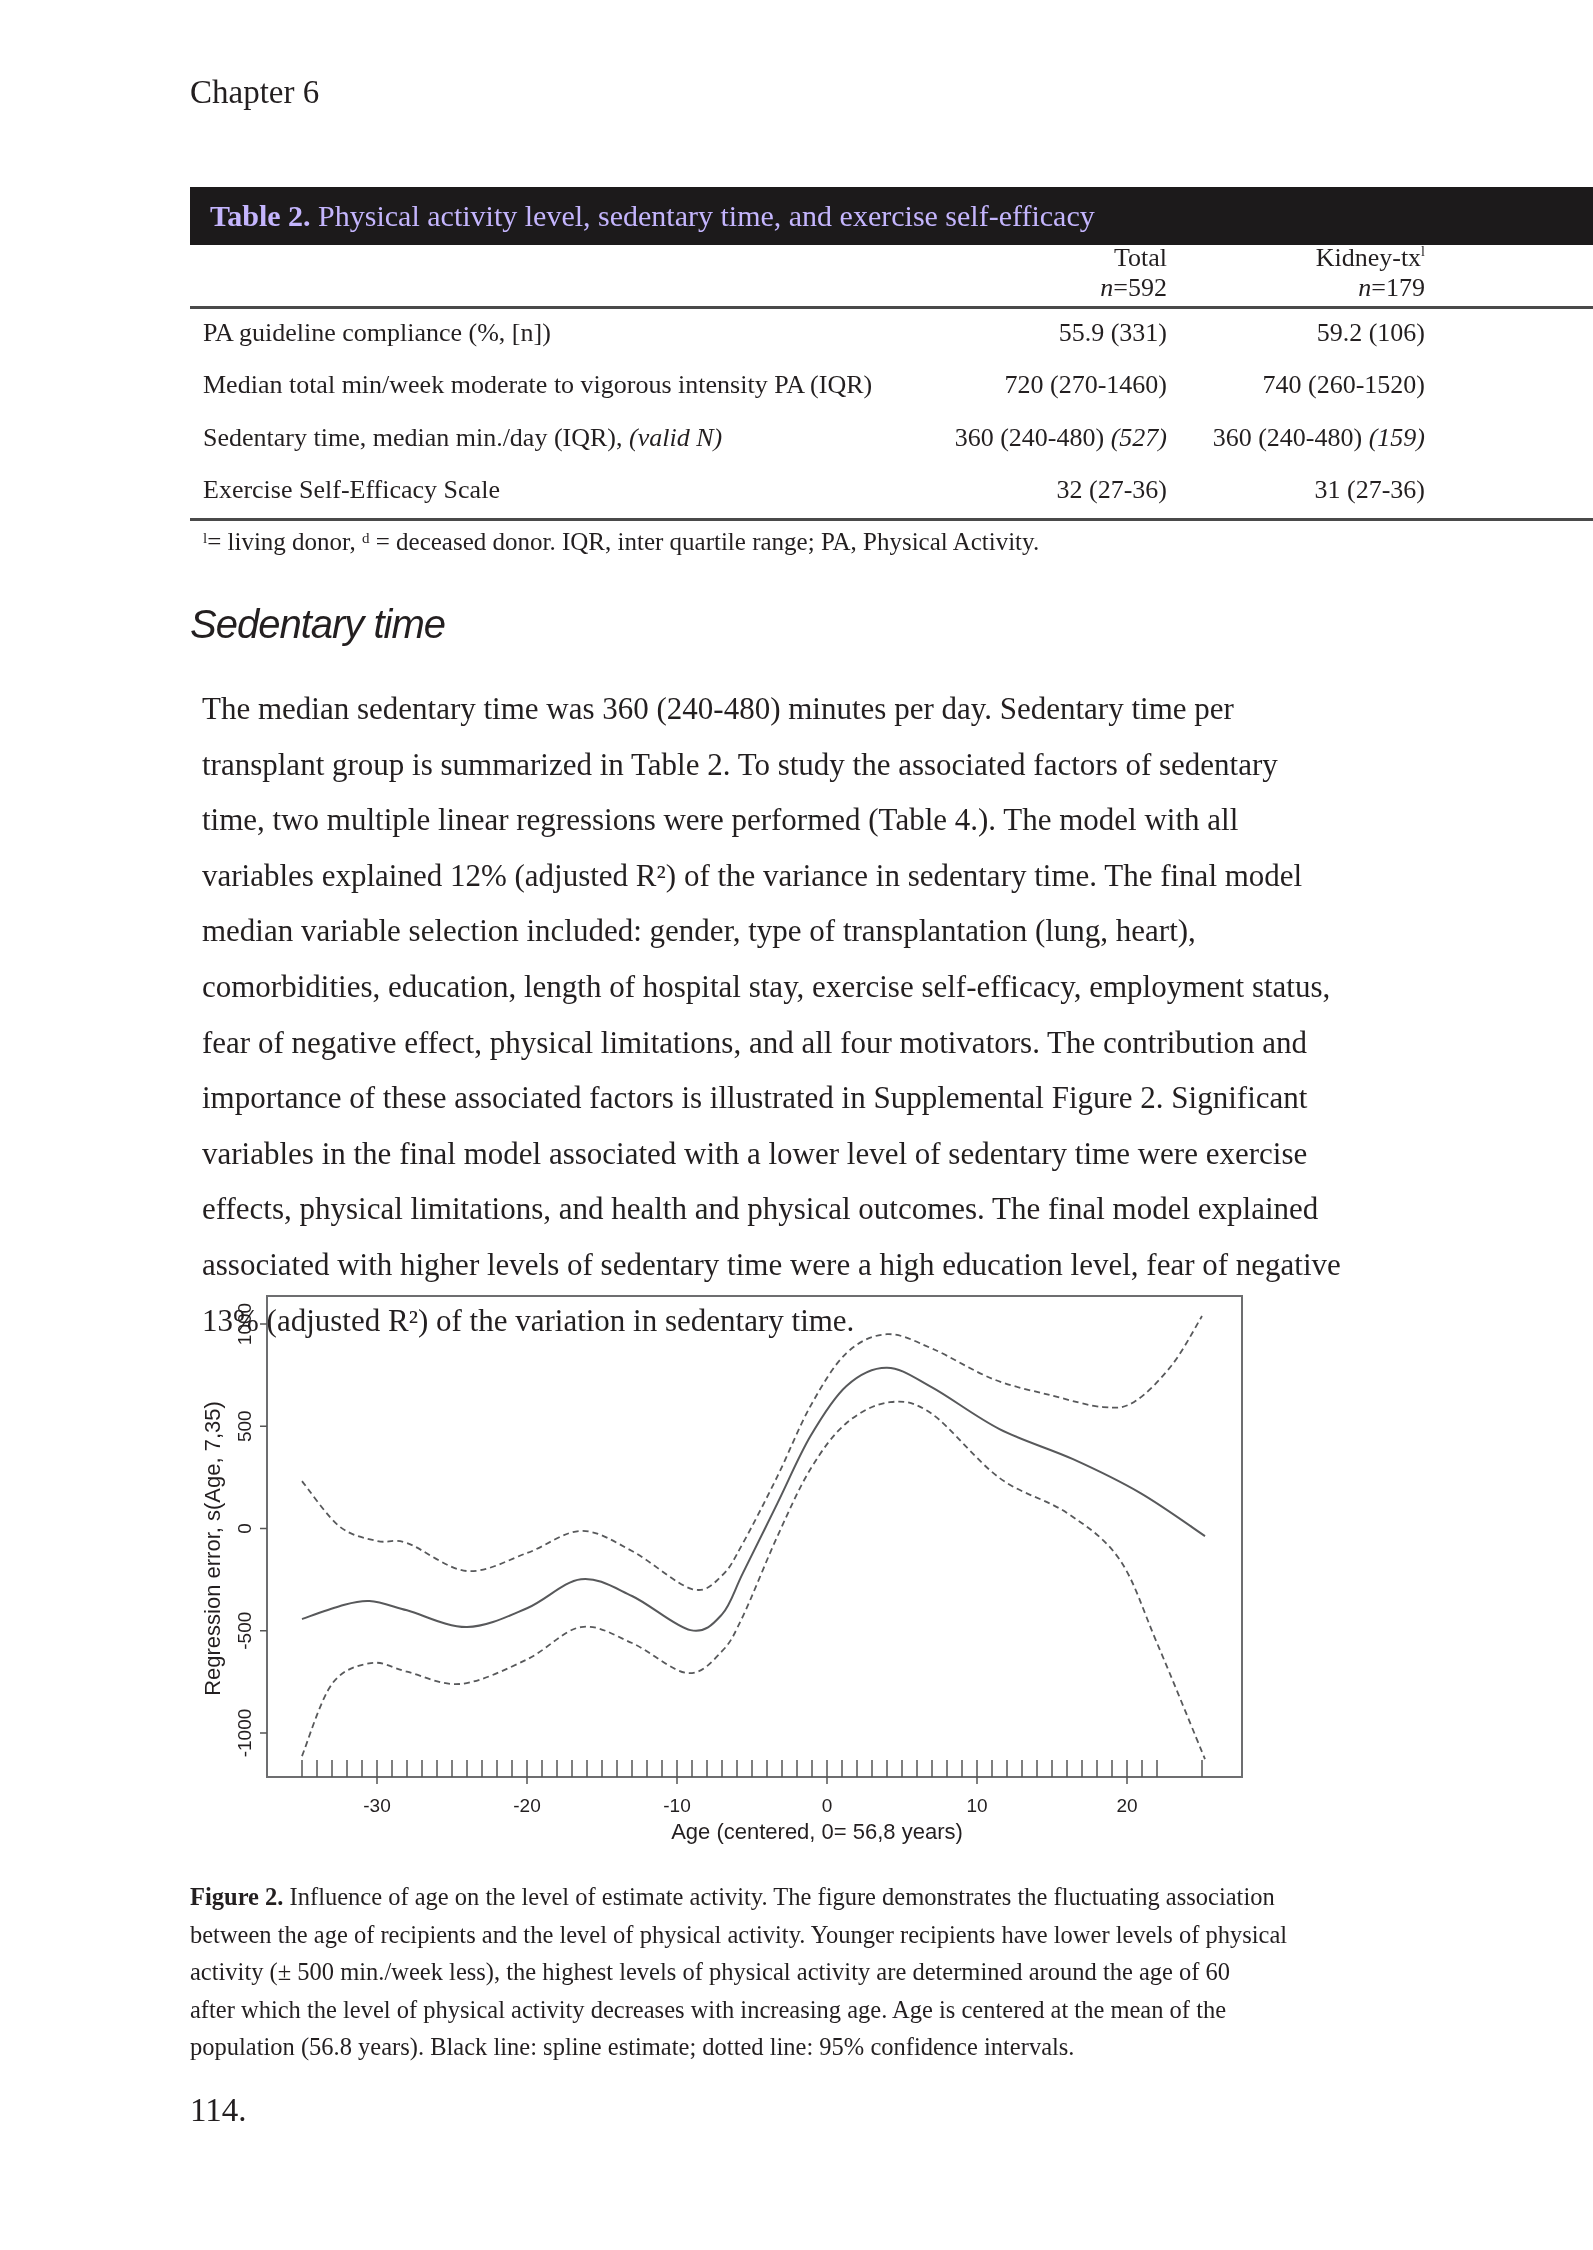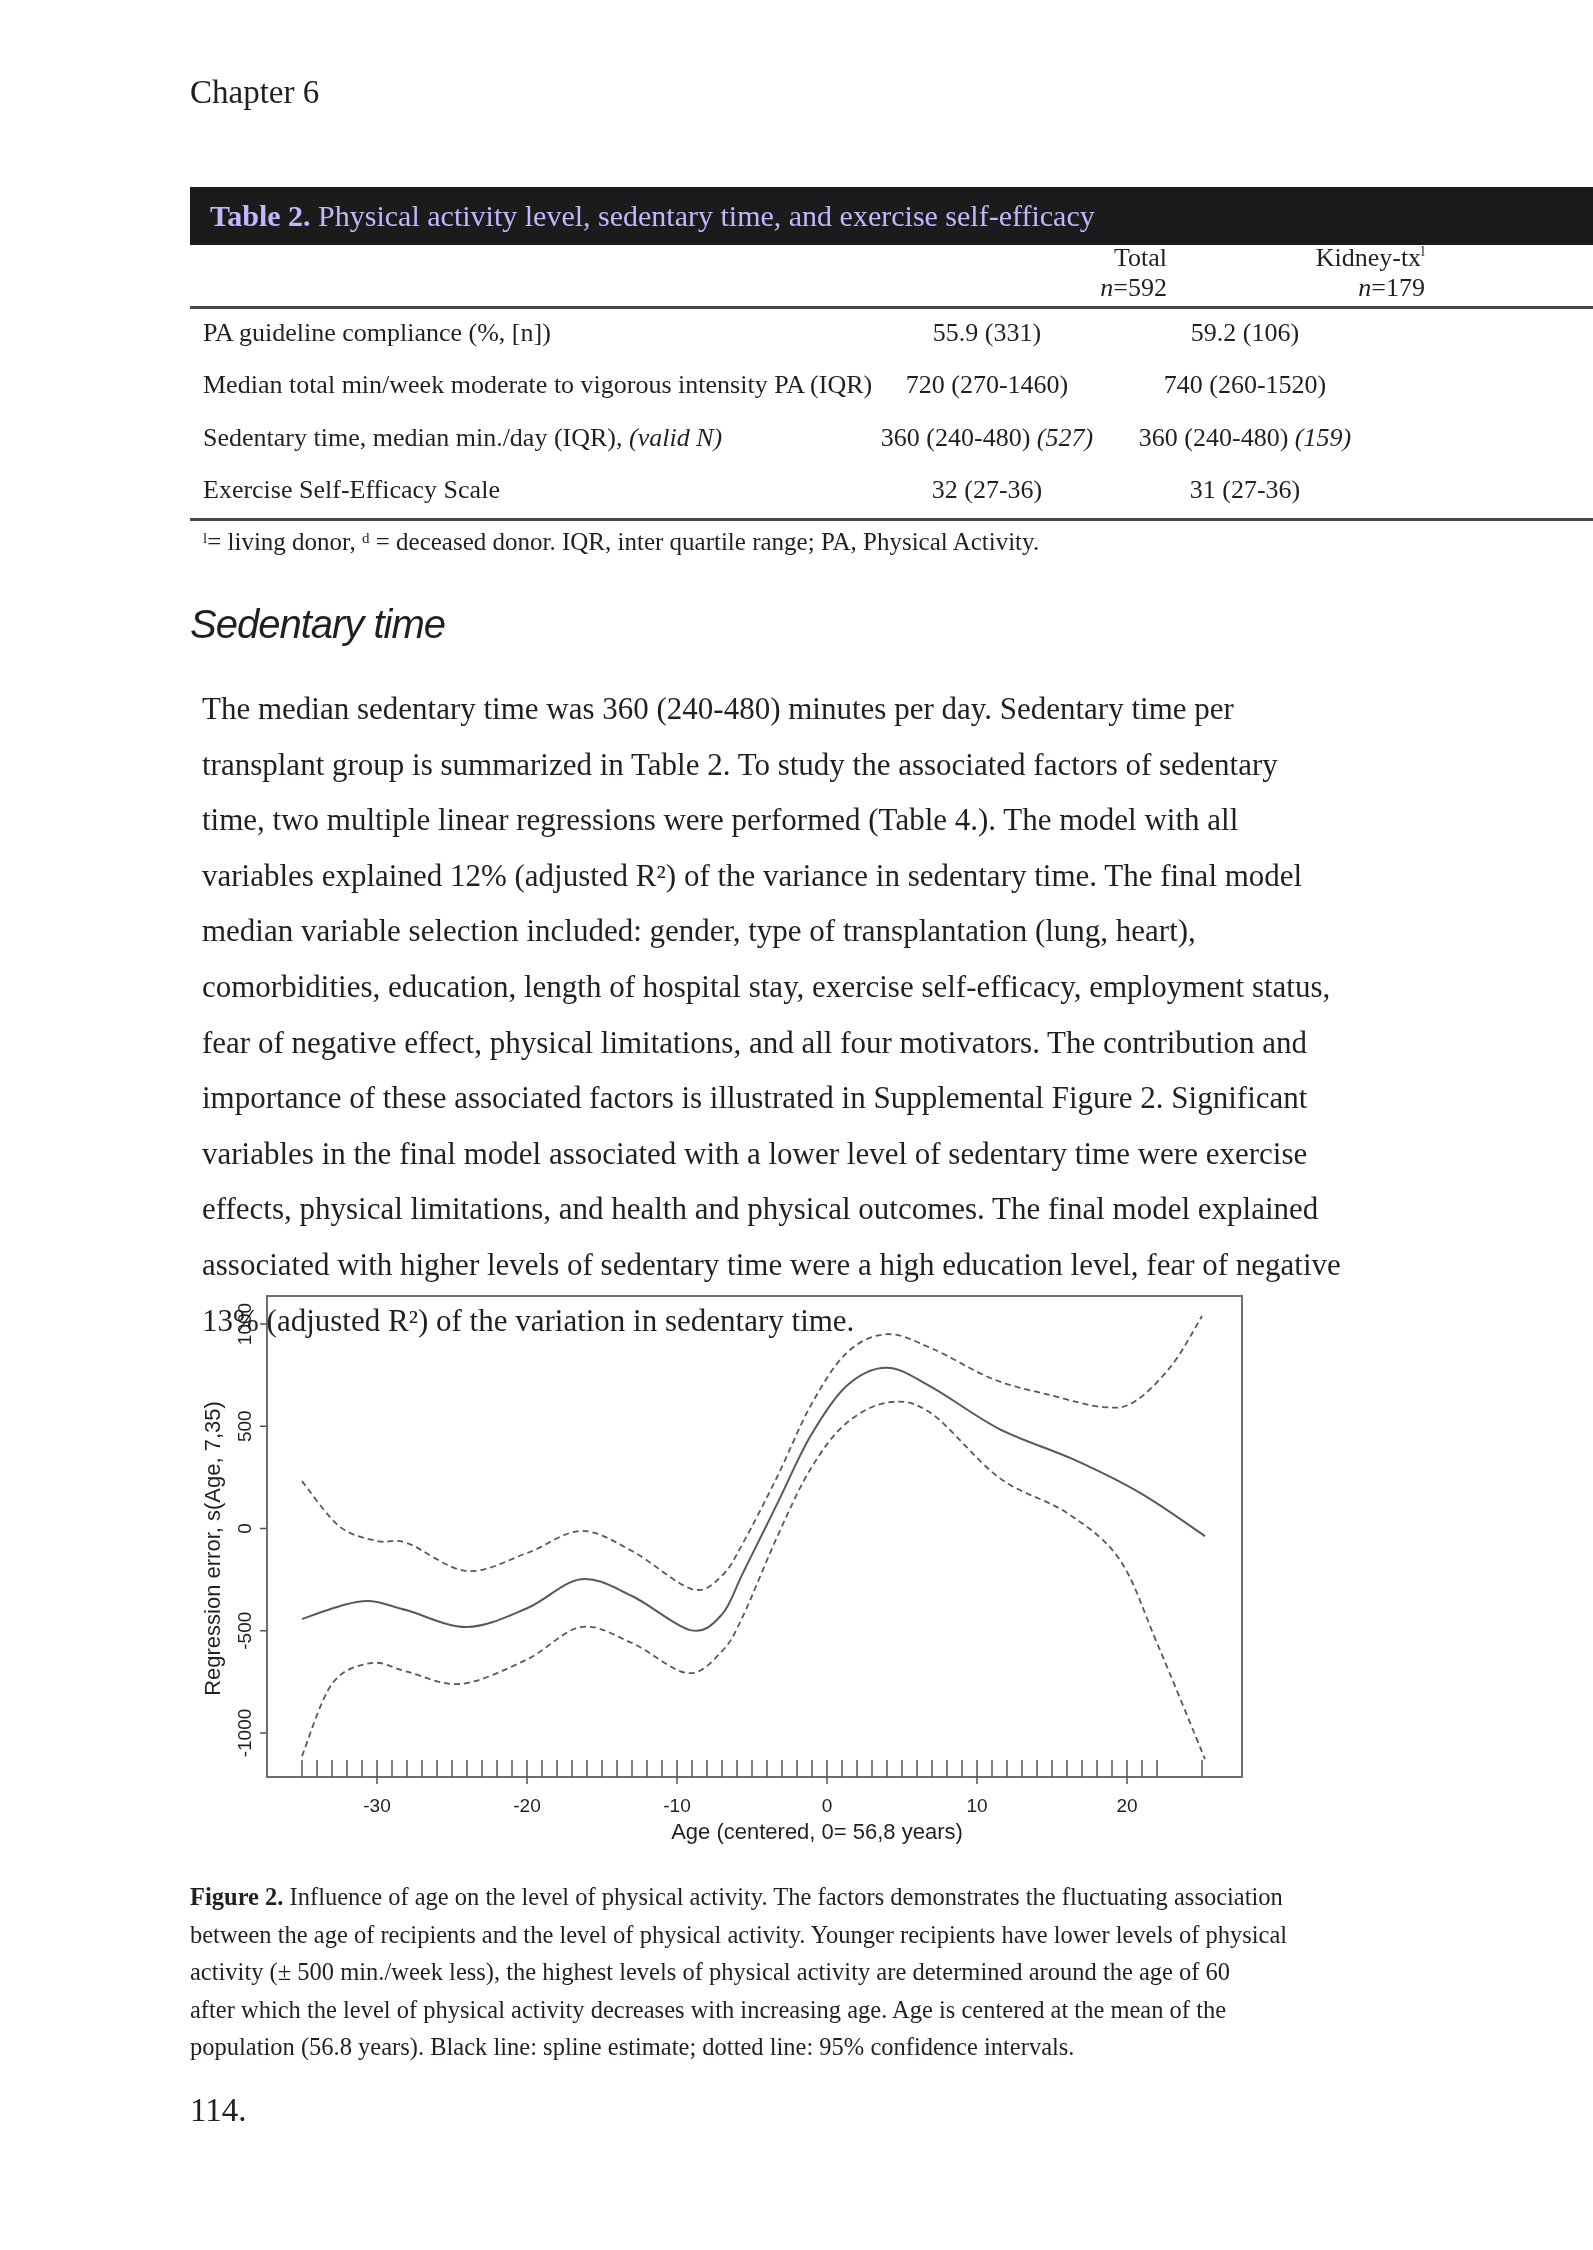--- a/index.html
+++ b/index.html
@@ -7,21 +7,21 @@
          font-family:"Liberation Serif", "DejaVu Serif", serif; color:#231f20; }
   .abs { position:absolute; }
   #chapter { left:190px; top:74px; font-size:33px; }
   #tbl-bar { left:190px; top:187px; width:1432px; height:58px; background:#1c1a1b; color:#c4b5fd;
              font-size:30px; line-height:58px; padding-left:20px; box-sizing:border-box; white-space:nowrap; }
   #tbl-bar b { font-weight:bold; }
   .hdr { font-size:26px; text-align:right; width:300px; }
   .hdr i { font-style:italic; }
   .rule { left:190px; width:1403px; height:3px; background:#4a4a4a; }
   .rlabel { left:203px; font-size:26px; white-space:nowrap; }
-  .rval { font-size:26px; text-align:center; width:360px; white-space:nowrap;font-family:Liberation Serif, serif; }
+  .rval { font-size:26px; text-align:right; width:360px; white-space:nowrap;font-family:Liberation Serif, serif; }
   .rval i, .rlabel i { font-style:italic; }
   #footnote { left:203px; top:528px; font-size:25px; white-space:nowrap; }
   #footnote sup { font-size:15px; vertical-align:top; position:relative; top:2px; }
   #heading { left:190px; top:602px; font-size:40px; font-style:italic;
              font-family:"Liberation Sans", "DejaVu Sans", sans-serif; letter-spacing:-1px; }
   #body-text { left:190px; top:675px; width:1200px; font-size:31px; line-height:43.6px; }
   #body-text p { margin:12px; white-space:nowrap; }
   #chart { left:180px; top:1280px; }
   #caption { left:190px; top:1878px; width:1230px; font-size:24.5px; line-height:37.5px; }
   #caption p { margin:0; white-space:nowrap; }
@@ -172,20 +172,20 @@
       <line x1="1142" y1="1777" x2="1142" y2="1760" stroke="#555" stroke-width="1.5"></line>
       <line x1="1157" y1="1777" x2="1157" y2="1760" stroke="#555" stroke-width="1.5"></line>
       <line x1="1202" y1="1777" x2="1202" y2="1760" stroke="#555" stroke-width="1.5"></line>
       <path d="M302,1619.0935 C308.25,1616.94625 328.25,1609.2093333333332 339.5,1606.21 C350.75,1603.2106666666668 358.25,1600.4158333333335 369.5,1601.0975 C380.75,1601.7791666666667 390.75,1605.9714166666668 407,1610.3 C423.25,1614.6285833333332 447,1627.4098333333332 467,1627.069 C487,1626.7281666666668 508,1616.2305000000001 527,1608.255 C546,1600.2795 563.5,1581.261 581,1579.216 C598.5,1577.1709999999998 613.75,1587.4982499999999 632,1595.985 C650.25,1604.47175 675.5,1627.069 690.5,1630.1365 C705.5,1633.2040000000002 713.25,1623.9333333333334 722,1614.39 C730.75,1604.8466666666668 733.75,1591.4178333333334 743,1572.8765 C752.25,1554.3351666666667 766.25,1525.9437500000001 777.5,1503.142 C788.75,1480.34025 799,1455.59575 810.5,1436.066 C822,1416.53625 833.75,1397.3473333333334 846.5,1385.9635 C859.25,1374.5796666666668 872.75,1367.5244166666666 887,1367.763 C901.25,1368.0015833333332 913.25,1377.17 932,1387.395 C950.75,1397.62 976,1417.14975 999.5,1429.113 C1023,1441.07625 1049.5,1448.5064166666668 1073,1459.1745 C1096.5,1469.8425833333333 1118.5,1480.3061666666667 1140.5,1493.1215 C1162.5,1505.9368333333332 1194.25,1528.9089999999999 1205,1536.0665" fill="none" stroke="#58595b" stroke-width="2"></path>
       <path d="M302,1481.056 C308.25,1488.6225 327,1516.4685833333333 339.5,1526.455 C352,1536.4414166666666 365.75,1538.21375 377,1540.9745 C388.25,1543.7352500000002 392,1538.00925 407,1543.0195 C422,1548.0297500000001 447,1569.3659166666666 467,1571.036 C487,1572.7060833333335 508,1559.7203333333332 527,1553.04 C546,1546.3596666666667 563.5,1531.2948333333334 581,1530.954 C598.5,1530.6131666666665 613.5,1541.3153333333332 632,1550.995 C650.5,1560.6746666666666 677,1584.942 692,1589.032 C707,1593.1219999999998 713.5,1583.2037500000001 722,1575.535 C730.5,1567.86625 733.75,1559.584 743,1543.0195 C752.25,1526.4550000000002 766.25,1498.9838333333332 777.5,1476.148 C788.75,1453.3121666666666 799,1426.5226666666667 810.5,1406.0045 C822,1385.4863333333333 833.75,1365.00225 846.5,1353.039 C859.25,1341.07575 872.75,1334.9748333333332 887,1334.225 C901.25,1333.4751666666666 914.25,1341.0416666666665 932,1348.54 C949.75,1356.0383333333334 973.5,1371.3758333333333 993.5,1379.215 C1013.5,1387.0541666666666 1033.75,1390.9396666666667 1052,1395.575 C1070.25,1400.2103333333334 1089.25,1406.0045 1103,1407.027 C1116.75,1408.0495 1123,1408.7311666666667 1134.5,1401.71 C1146,1394.6888333333334 1160.75,1379.1809166666667 1172,1364.9 C1183.25,1350.6190833333335 1197,1324.1704166666666 1202,1316.0245" fill="none" stroke="#58595b" stroke-width="1.8" stroke-dasharray="6,4"></path>
       <path d="M302,1756.1085 C307,1744.0770833333333 320.5,1699.4279166666668 332,1683.92 C343.5,1668.4120833333334 358.5,1665.106 371,1663.061 C383.5,1661.0159999999998 392,1668.1735 407,1671.65 C422,1675.1265 441,1685.9650000000001 461,1683.92 C481,1681.875 507,1668.8551666666667 527,1659.38 C547,1649.9048333333335 563.5,1629.7956666666666 581,1627.069 C598.5,1624.3423333333333 614.25,1635.35125 632,1643.02 C649.75,1650.68875 672.5,1671.7181666666665 687.5,1673.0815 C702.5,1674.4448333333335 712.75,1660.70925 722,1651.2 C731.25,1641.69075 733.75,1635.2149166666668 743,1616.026 C752.25,1596.8370833333333 766.25,1560.5724166666666 777.5,1536.0665 C788.75,1511.5605833333332 799,1487.8385833333334 810.5,1468.9905 C822,1450.1424166666668 833.25,1434.12325 846.5,1422.978 C859.75,1411.83275 875.75,1403.6186666666665 890,1402.119 C904.25,1400.6193333333333 913.75,1401.3350833333334 932,1413.98 C950.25,1426.6249166666666 977,1461.4921666666667 999.5,1477.9885 C1022,1494.4848333333332 1047,1499.3928333333333 1067,1512.958 C1087,1526.5231666666668 1104.5,1537.7025 1119.5,1559.3795 C1134.5,1581.0565 1142.75,1609.7205833333333 1157,1643.02 C1171.25,1676.3194166666667 1197,1739.8166666666666 1205,1759.176" fill="none" stroke="#58595b" stroke-width="1.8" stroke-dasharray="6,4"></path>
     </g>
 </svg>
 
 <div id="caption" class="abs">
-    <p><b>Figure 2.</b><span> Influence of age on the level of physical activity. The factors demonstrates the fluctuating association</span></p>
+    <p><b>Figure 2.</b><span> Influence of age on the level of estimate activity. The figure demonstrates the fluctuating association</span></p>
     <p>between the age of recipients and the level of physical activity. Younger recipients have lower levels of physical</p>
     <p>activity (± 500 min./week less), the highest levels of physical activity are determined around the age of 60</p>
     <p>after which the level of physical activity decreases with increasing age. Age is centered at the mean of the</p>
     <p>population (56.8 years). Black line: spline estimate; dotted line: 95% confidence intervals.</p>
   </div>
 
 <div id="pagenum" class="abs">114.</div>
 
 </body></html>

